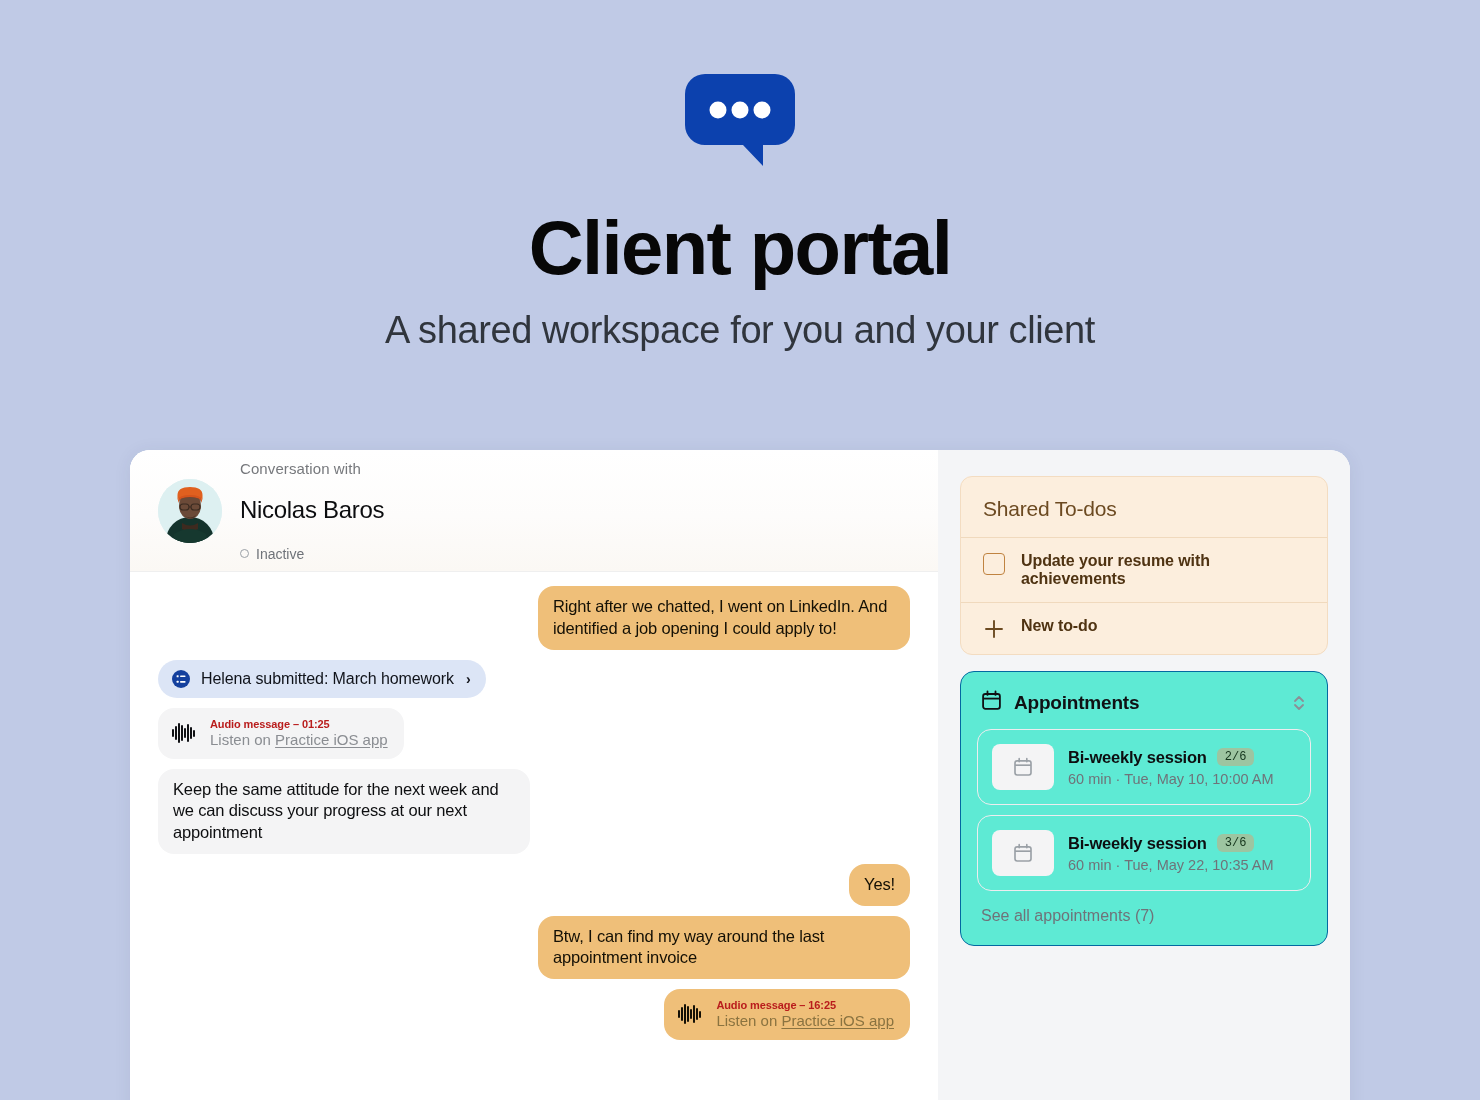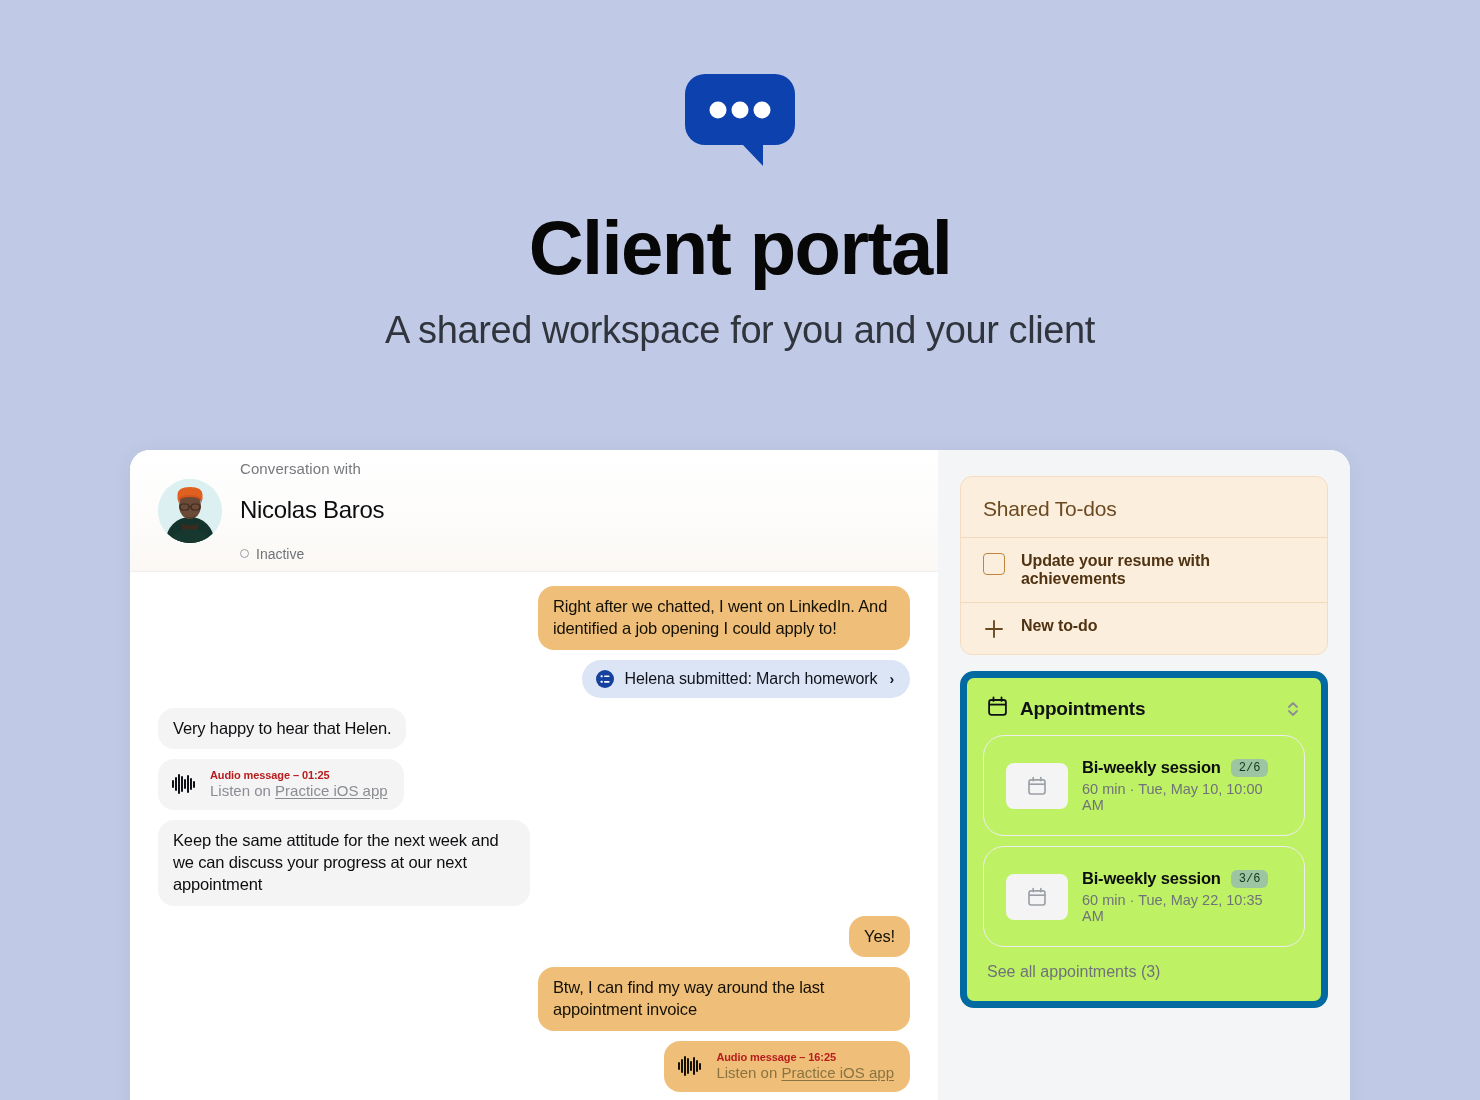--- a/index.html
+++ b/index.html
@@ -61,21 +61,21 @@
   .hdr-status-label { font-size: 14px; color: #6f7379; }
 
   
   .messages {
     flex: 1 1 auto; padding: 14px 28px 0 28px;
     display: flex; flex-direction: column; gap: 10px; overflow: hidden;
   }
   .row { display: flex; }
   .row.left  { justify-content: flex-start; }
   .row.right { justify-content: flex-end; }
-  .row.center{ justify-content: flex-end; }
+  .row.center{ justify-content: flex-start; }
 
   .bubble {
     max-width: 372px; border-radius: 16px;
     padding: 10px 15px; font-size: 16.5px; line-height: 1.32;
     letter-spacing: -.15px;
   }
   .bubble.in  { background: #f4f4f5; color: #0d0e10; }
   .bubble.out { background: #efbf79; color: #141005; }
 
   .chip {
@@ -96,21 +96,21 @@
   .wave { width: 26px; height: 22px; flex: 0 0 auto; }
   .audio-lines { display: flex; flex-direction: column; gap: 1px; }
   .audio-title { font-size: 11px; font-weight: 700; color: #b91c1c; letter-spacing:-.1px;}
   .audio-sub { font-size: 15px; }
   .audio.in .audio-sub { color: #8a8d92; }
   .audio.out .audio-sub { color: #8a7340; }
   .audio-sub u { text-decoration: underline; text-underline-offset: 2px; }
 
   
   .card {
-    background: #bef264; border: 7px solid #0369a1;
+    background: #5eead4; border: 1px solid #0369a1;
     border-radius: 14px;
   }
   .todo-card {
     background: #fceedd; border: 1px solid #f3dcc1;
     border-radius: 12px; overflow: hidden;
   }
   .todo-title {
     font-size: 21px; color: #6c4a21; letter-spacing: -.2px;
     padding: 20px 22px 16px 22px;
   }
@@ -134,22 +134,22 @@
 
   .card-head {
     display: flex; align-items: center; gap: 12px;
     padding: 18px 20px 14px 20px;
   }
   .card-head-title { font-size: 19px; font-weight: 700; color: #101114; letter-spacing:-.2px; flex:1; }
   .sorter { width: 16px; height: 20px; flex: 0 0 auto; }
 
   .appt {
     display: flex; align-items: center; gap: 14px;
-    margin: 0 16px 10px 16px; padding: 22px;
-    border: 1px solid #ededef; border-radius: 21px;
+    margin: 0 16px 10px 16px; padding: 14px;
+    border: 1px solid #ededef; border-radius: 14px;
   }
   .appt-ic {
     width: 62px; height: 46px; border-radius: 8px; background: #f4f4f5;
     display: flex; align-items: center; justify-content: center; flex:0 0 auto;
   }
   .appt-body { display: flex; flex-direction: column; gap: 4px; }
   .appt-top { display: flex; align-items: center; gap: 10px; }
   .appt-title { font-size: 16.5px; font-weight: 700; color: #0d0e10; letter-spacing:-.2px; }
   .badge {
     background: #9dc5a1; color: #15351c; font-size: 12px;
@@ -221,23 +221,20 @@
               <span class="chip-icon"><svg viewBox="0 0 20 20" width="20" height="20" aria-hidden="true">
                   <circle cx="10" cy="10" r="9" fill="#14409e"></circle>
                   <rect x="5.6" y="6.2" width="2" height="2" rx="0.5" fill="#fff"></rect>
                   <rect x="5.6" y="11.8" width="2" height="2" rx="0.5" fill="#fff"></rect>
                   <rect x="9" y="6.4" width="5.6" height="1.7" rx="0.8" fill="#fff"></rect>
                   <rect x="9" y="12" width="5.6" height="1.7" rx="0.8" fill="#fff"></rect>
                 </svg></span>
               <span>Helena submitted: March homework</span>
               <span class="chip-chev">›</span>
             </div>
-          </div>
-          <div class="row left">
-            <div class="bubble in">Very happy to hear that Helen.</div>
           </div>
           <div class="row left">
             <div class="audio in">
               <span style="color:#101114;display:flex">
                 <svg class="wave" viewBox="0 0 26 22" aria-hidden="true">
                   <rect x="1" y="7" width="2" height="8" rx="1" fill="currentColor"></rect>
                   <rect x="4" y="4" width="2" height="14" rx="1" fill="currentColor"></rect>
                   <rect x="7" y="1" width="2" height="20" rx="1" fill="currentColor"></rect>
                   <rect x="10" y="3" width="2" height="16" rx="1" fill="currentColor"></rect>
                   <rect x="13" y="6" width="2" height="10" rx="1" fill="currentColor"></rect>
@@ -354,19 +351,19 @@
           </span>
           <span class="appt-body">
             <span class="appt-top">
               <span class="appt-title">Bi-weekly session</span>
               <span class="badge">3/6</span>
             </span>
             <span class="appt-meta">60 min  ·  Tue, May 22, 10:35 AM</span>
           </span>
         </div>
 
-        <div class="see-all">See all appointments (3)</div>
+        <div class="see-all">See all appointments (7)</div>
       </div>
 
 
     </div>
   </div>
 </div>
 
 </body></html>

